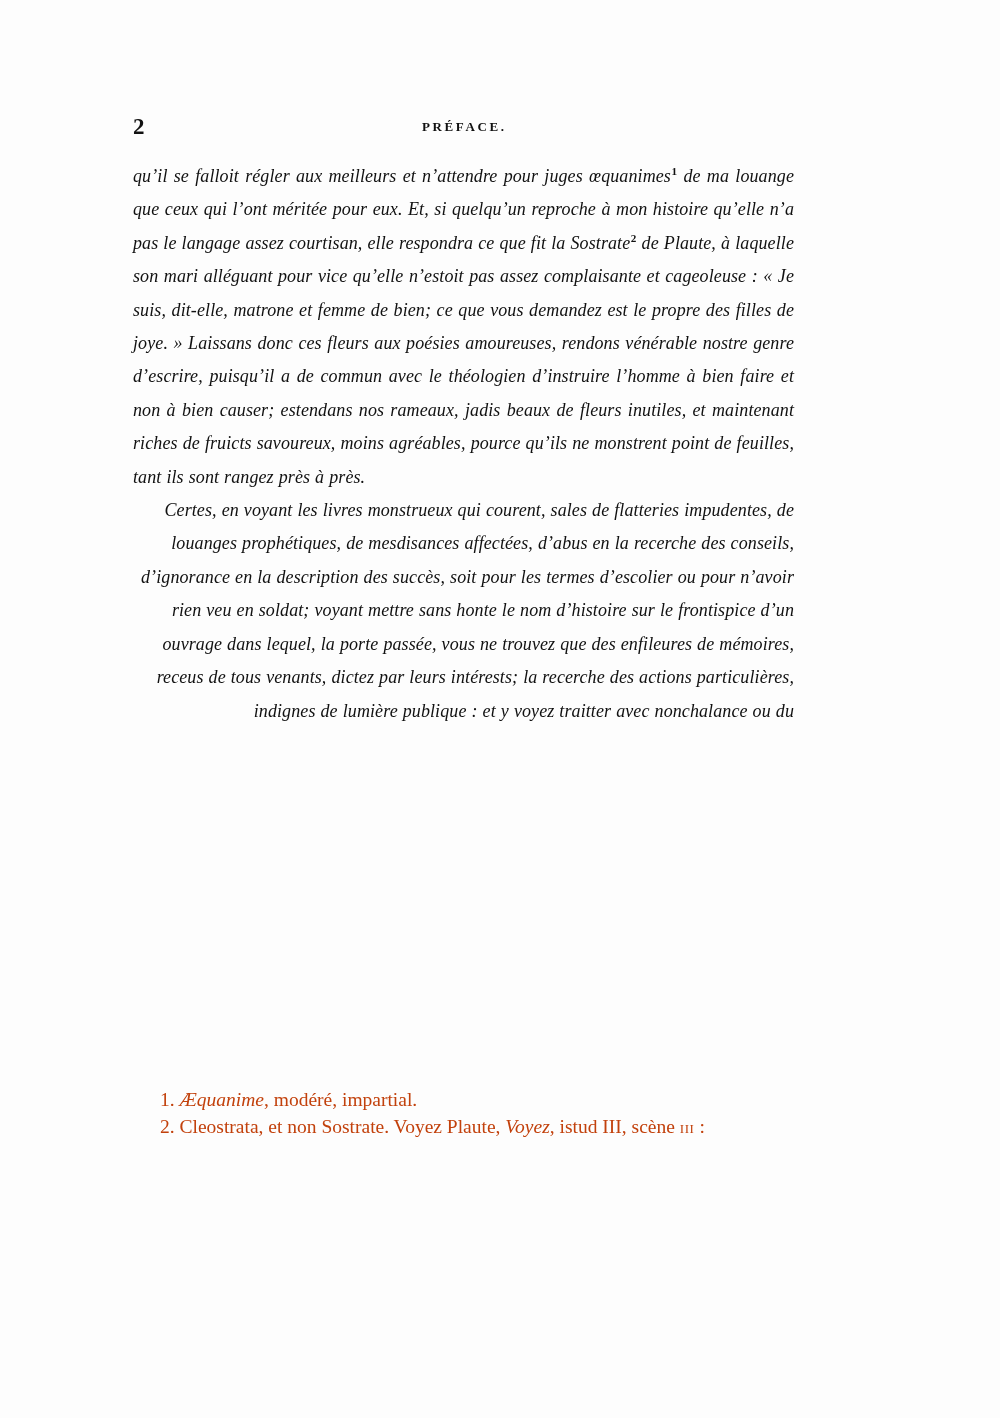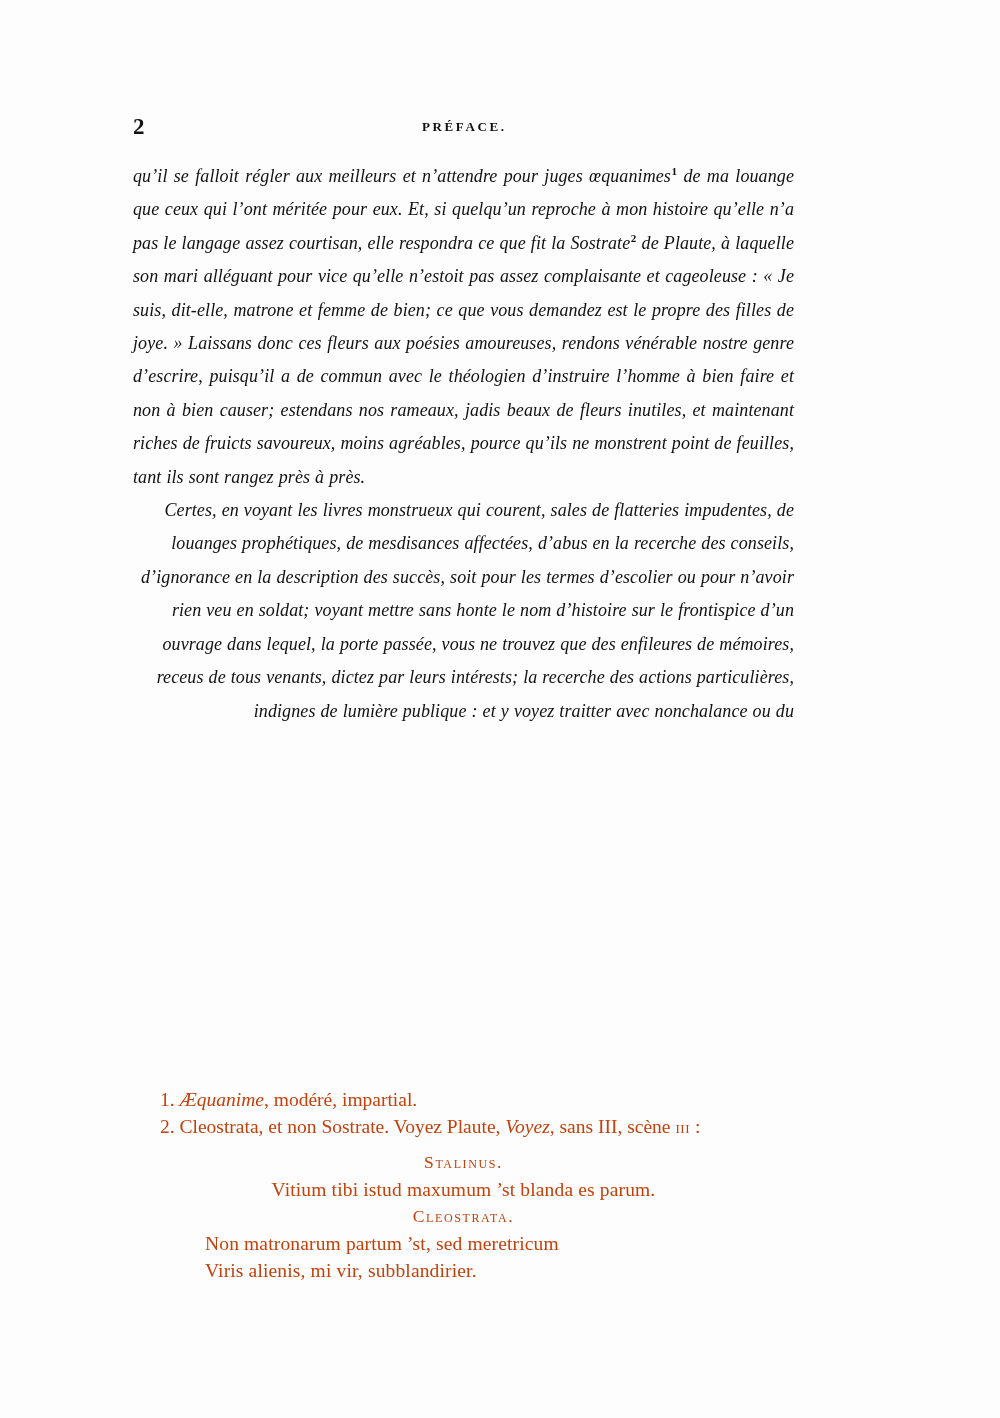--- a/index.html
+++ b/index.html
@@ -155,32 +155,18 @@
     <p class="body-par"><span>qu’il se falloit régler aux meilleurs et n’attendre pour juges œquanimes</span><sup class="fn">1</sup><span> de ma louange que ceux qui l’ont méritée pour eux. Et, si quelqu’un reproche à mon histoire qu’elle n’a pas le langage assez courtisan, elle respondra ce que fit la Sostrate</span><sup class="fn">2</sup><span> de Plaute, à laquelle son mari alléguant pour vice qu’elle n’estoit pas assez complaisante et cageoleuse : « Je suis, dit-elle, matrone et femme de bien; ce que vous demandez est le propre des filles de joye. » Laissans donc ces fleurs aux poésies amoureuses, rendons vénérable nostre genre d’escrire, puisqu’il a de commun avec le théologien d’instruire l’homme à bien faire et non à bien causer; estendans nos rameaux, jadis beaux de fleurs inutiles, et maintenant riches de fruicts savoureux, moins agréables, pource qu’ils ne monstrent point de feuilles, tant ils sont rangez près à près.</span></p>
 
     <p class="body-par indent last-flush">Certes, en voyant les livres monstrueux qui courent, sales de flatteries impudentes, de louanges prophétiques, de mesdisances affectées, d’abus en la recerche des conseils, d’ignorance en la description des succès, soit pour les termes d’escolier ou pour n’avoir rien veu en soldat; voyant mettre sans honte le nom d’histoire sur le frontispice d’un ouvrage dans lequel, la porte passée, vous ne trouvez que des enfileures de mémoires, receus de tous venants, dictez par leurs intérests; la recerche des actions particulières, indignes de lumière publique : et y voyez traitter avec nonchalance ou du</p>
 
   </div>
 
   <div class="footnotes">
 
     <p class="fn-par"><span>1.</span> <span class="it">Æquanime</span><span>, modéré, impartial.</span></p>
 
-    <p class="fn-par"><span>2.</span> <span>Cleostrata, et non Sostrate. Voyez Plaute, </span><span class="it">Voyez</span><span>, sans III,</span> <span>scène </span><span class="smallcaps-inline">iii</span><span> :</span></p>
+    <p class="fn-par"><span>2.</span> <span>Cleostrata, et non Sostrate. Voyez Plaute, </span><span class="it">Voyez</span><span>, istud III,</span> <span>scène </span><span class="smallcaps-inline">iii</span><span> :</span></p>
 
-    <div class="verse">
-
-      <p class="speaker">Stalinus.</p>
-
-      <p class="verse-line">Vitium tibi istud maxumum ’st blanda es parum.</p>
-
-      <p class="speaker">Cleostrata.</p>
-
-      <div class="verse-pair">
-        <span class="vline">Non matronarum partum ’st, sed meretricum</span>
-        <span class="vline">Viris alienis, mi vir, subblandirier.</span>
-      </div>
-
-    </div>
 
   </div>
 
 </div>
 
 </body></html>

